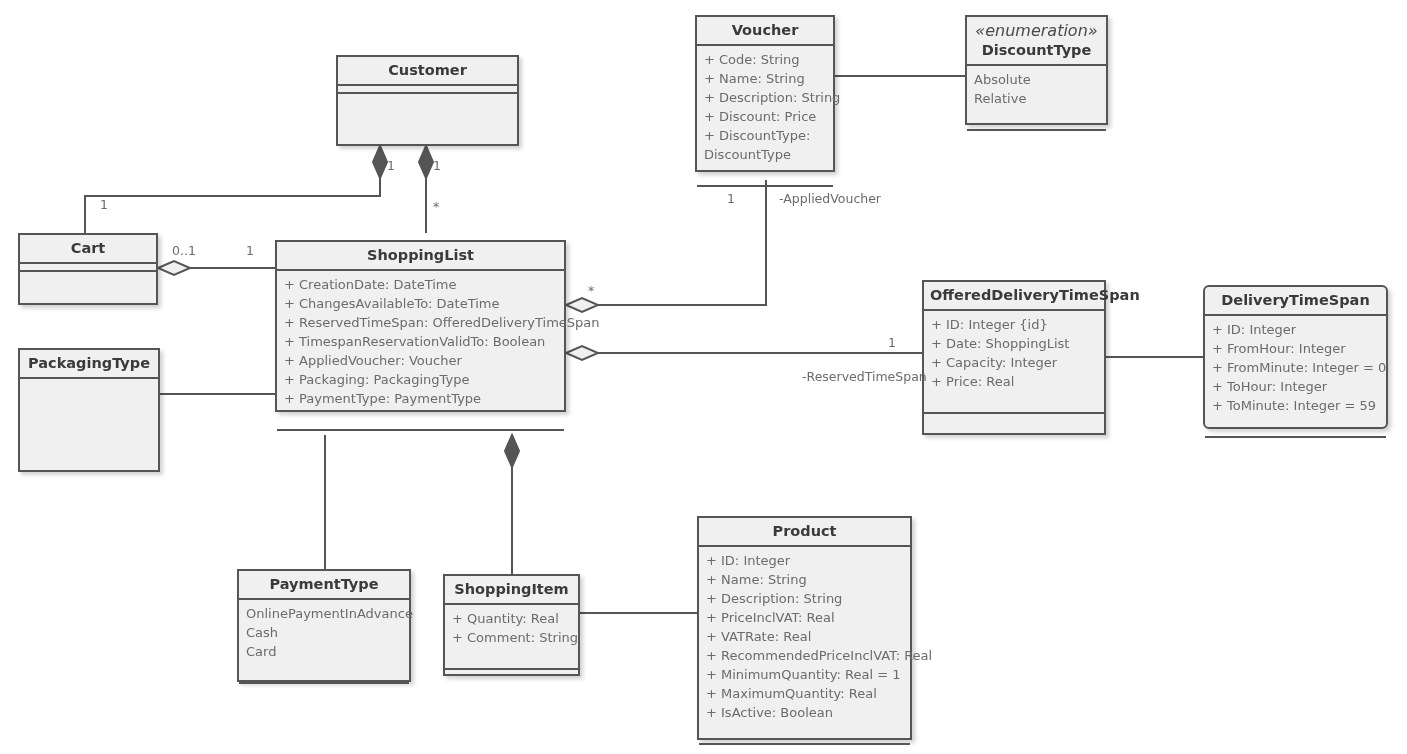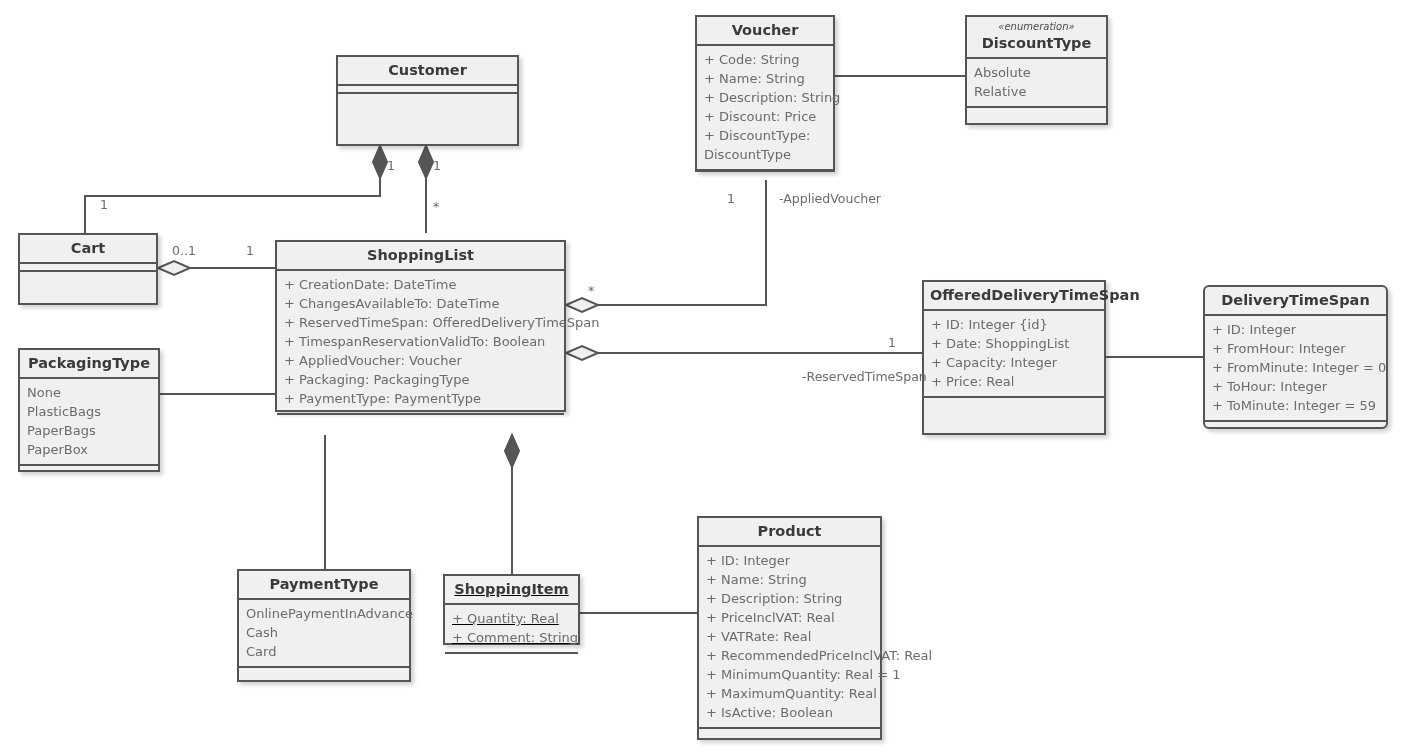--- a/index.html
+++ b/index.html
@@ -39,28 +39,28 @@
     font-size: 14.5px;
     color: #3a3a3a;
     padding: 4px 6px 5px 6px;
     border-bottom: 2px solid #555555;
     line-height: 1.25;
   }
   .uml-stereotype {
     display: block;
     font-style: italic;
     font-weight: normal;
-    font-size: 10px;
+    font-size: 16px;
     color: #4a4a4a;
     line-height: 1.2;
     padding-bottom: 1px;
   }
   .uml-compartment {
     box-sizing: border-box;
-    padding: 4px 7px 5px 7px;
+    padding: 4px 7px 21px 7px;
     font-size: 13px;
     color: #6b6b6b;
     line-height: 19px;
   }
   .uml-compartment.bordered-bottom {
     border-bottom: 2px solid #555555;
   }
   .uml-compartment.thin {
     padding: 0;
     height: 8px;
@@ -178,26 +178,20 @@
           <div class="uml-attr">+ ReservedTimeSpan: OfferedDeliveryTimeSpan</div>
           <div class="uml-attr">+ TimespanReservationValidTo: Boolean</div>
           <div class="uml-attr">+ AppliedVoucher: Voucher</div>
           <div class="uml-attr">+ Packaging: PackagingType</div>
           <div class="uml-attr">+ PaymentType: PaymentType</div>
         </div>
         <div class="uml-compartment empty-tall" style="flex: 1 1 0%;"></div>
       </div>
       <div class="uml-class" style="left: 18px; top: 348px; width: 142px; height: 124px;">
         <div class="uml-title"><span>PackagingType</span></div>
-        <div class="uml-compartment bordered-bottom">
-          <div class="uml-attr">None</div>
-          <div class="uml-attr">PlasticBags</div>
-          <div class="uml-attr">PaperBags</div>
-          <div class="uml-attr">PaperBox</div>
-        </div>
         <div class="uml-compartment empty-tall" style="flex: 1 1 0%;"></div>
       </div>
       <div class="uml-class" style="left: 922px; top: 280px; width: 184px; height: 155px;">
         <div class="uml-title"><span>OfferedDeliveryTimeSpan</span></div>
         <div class="uml-compartment bordered-bottom">
           <div class="uml-attr">+ ID: Integer {id}</div>
           <div class="uml-attr">+ Date: ShoppingList</div>
           <div class="uml-attr">+ Capacity: Integer</div>
           <div class="uml-attr">+ Price: Real</div>
         </div>
@@ -216,29 +210,29 @@
       </div>
       <div class="uml-class" style="left: 237px; top: 569px; width: 174px; height: 113px;">
         <div class="uml-title"><span>PaymentType</span></div>
         <div class="uml-compartment bordered-bottom">
           <div class="uml-attr">OnlinePaymentInAdvance</div>
           <div class="uml-attr">Cash</div>
           <div class="uml-attr">Card</div>
         </div>
         <div class="uml-compartment empty-tall" style="flex: 1 1 0%;"></div>
       </div>
-      <div class="uml-class" style="left: 443px; top: 574px; width: 137px; height: 71px; text-decoration: underline;">
+      <div class="uml-class" style="left: 443px; top: 574px; width: 137px; height: 102px;">
         <div class="uml-title"><span>ShoppingItem</span></div>
         <div class="uml-compartment bordered-bottom">
           <div class="uml-attr">+ Quantity: Real</div>
           <div class="uml-attr">+ Comment: String</div>
         </div>
         <div class="uml-compartment empty-tall" style="flex: 1 1 0%;"></div>
       </div>
-      <div class="uml-class" style="left: 697px; top: 516px; width: 185px; height: 224px;">
+      <div class="uml-class" style="left: 697px; top: 516px; width: 215px; height: 224px;">
         <div class="uml-title"><span>Product</span></div>
         <div class="uml-compartment bordered-bottom">
           <div class="uml-attr">+ ID: Integer</div>
           <div class="uml-attr">+ Name: String</div>
           <div class="uml-attr">+ Description: String</div>
           <div class="uml-attr">+ PriceInclVAT: Real</div>
           <div class="uml-attr">+ VATRate: Real</div>
           <div class="uml-attr">+ RecommendedPriceInclVAT: Real</div>
           <div class="uml-attr">+ MinimumQuantity: Real = 1</div>
           <div class="uml-attr">+ MaximumQuantity: Real</div>

